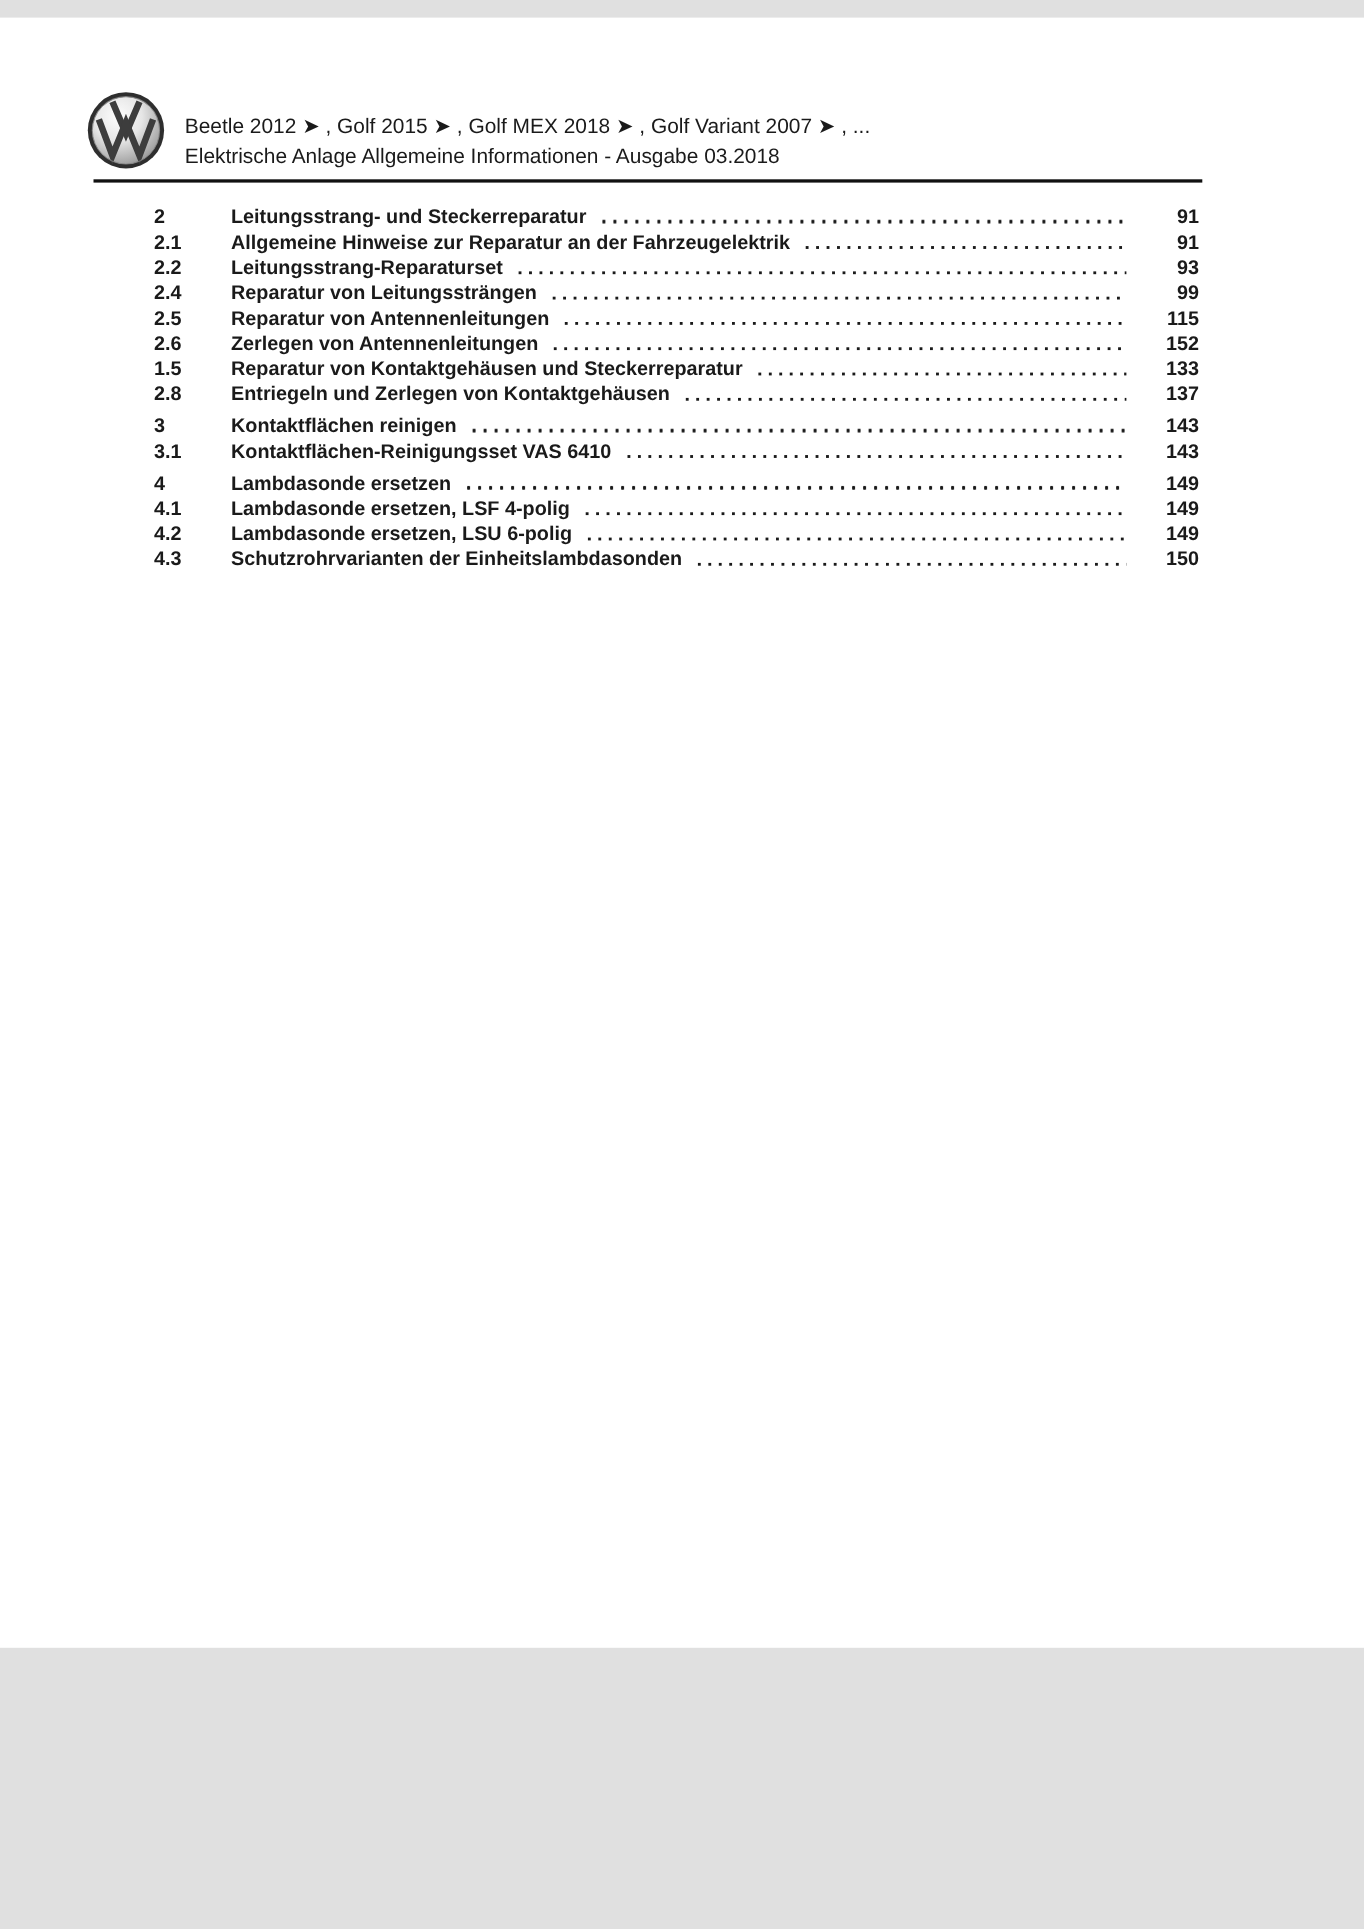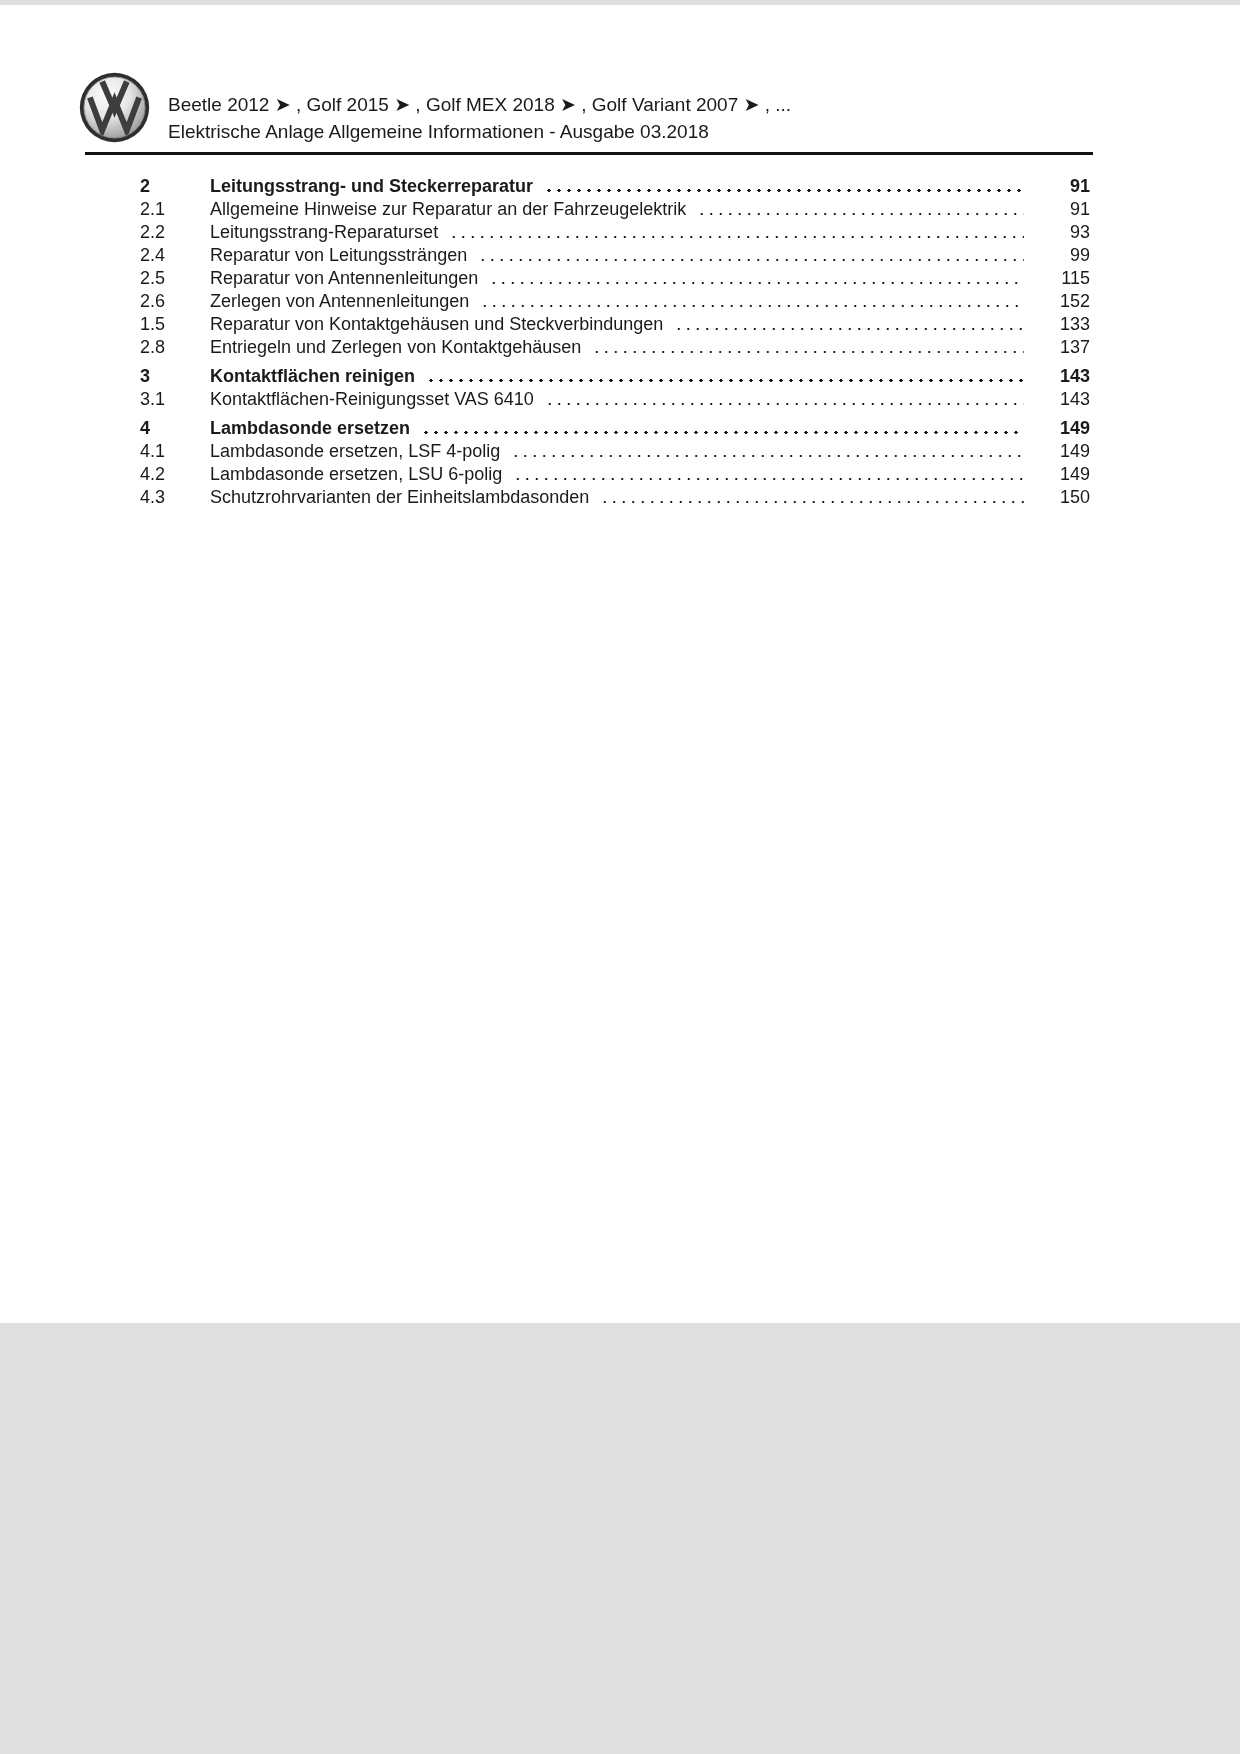--- a/index.html
+++ b/index.html
@@ -3,47 +3,47 @@
 <meta charset="utf-8">
 <style>
   :root{
     --text:#1a1a1a;
     --rule:#111111;
     --bg:#ffffff;
   }
   html,body{margin:0;padding:0;background:#e0e0e0;}
   .page{
     position:relative;
-    width:1240px;height:1318px;
+    width:1240px;height:1482px;
     background:var(--bg);
     font-family:"Liberation Sans","DejaVu Sans",sans-serif;
     color:var(--text);
     overflow:hidden;
-    margin:5px auto;
+    margin:16px auto;
   }
   
   .logo{
     position:absolute;left:78px;top:66px;width:73px;height:73px;
   }
   .header-text{
     position:absolute;left:168px;top:86px;
     font-size:19px;line-height:27px;white-space:nowrap;
   }
   .rule{
     position:absolute;left:85px;width:1008px;background:var(--rule);
   }
   .header-rule{top:147px;height:3px;}
   
   .toc{
     position:absolute;left:140px;top:164px;width:950px;
     font-size:18px;
   }
   .toc-row{
     display:flex;
-    line-height:23px;height:23px;
+    line-height:23px;height:23px;font-weight:bold;
   }
   .toc-row.bold{font-weight:bold;margin-top:6px;}
   .toc-num{flex:0 0 70px;}
   .toc-title{white-space:nowrap;}
   .toc-leader{
     flex:1 1 auto;
     margin:0 14px 0 10px;
     background-image:radial-gradient(circle,var(--text) 1.25px,transparent 1.45px);
     background-size:9.5px 6px;
     background-repeat:repeat-x;
@@ -125,21 +125,21 @@
       <span class="toc-page">115</span>
     </div>
       <div class="toc-row">
       <span class="toc-num">2.6</span>
       <span class="toc-title">Zerlegen von Antennenleitungen</span>
       <span class="toc-leader"></span>
       <span class="toc-page">152</span>
     </div>
       <div class="toc-row">
       <span class="toc-num">1.5</span>
-      <span class="toc-title">Reparatur von Kontaktgehäusen und Steckverbindungen</span>
+      <span class="toc-title">Reparatur von Kontaktgehäusen und Steckerreparatur</span>
       <span class="toc-leader"></span>
       <span class="toc-page">133</span>
     </div>
       <div class="toc-row">
       <span class="toc-num">2.8</span>
       <span class="toc-title">Entriegeln und Zerlegen von Kontaktgehäusen</span>
       <span class="toc-leader"></span>
       <span class="toc-page">137</span>
     </div>
       <div class="toc-row bold">

